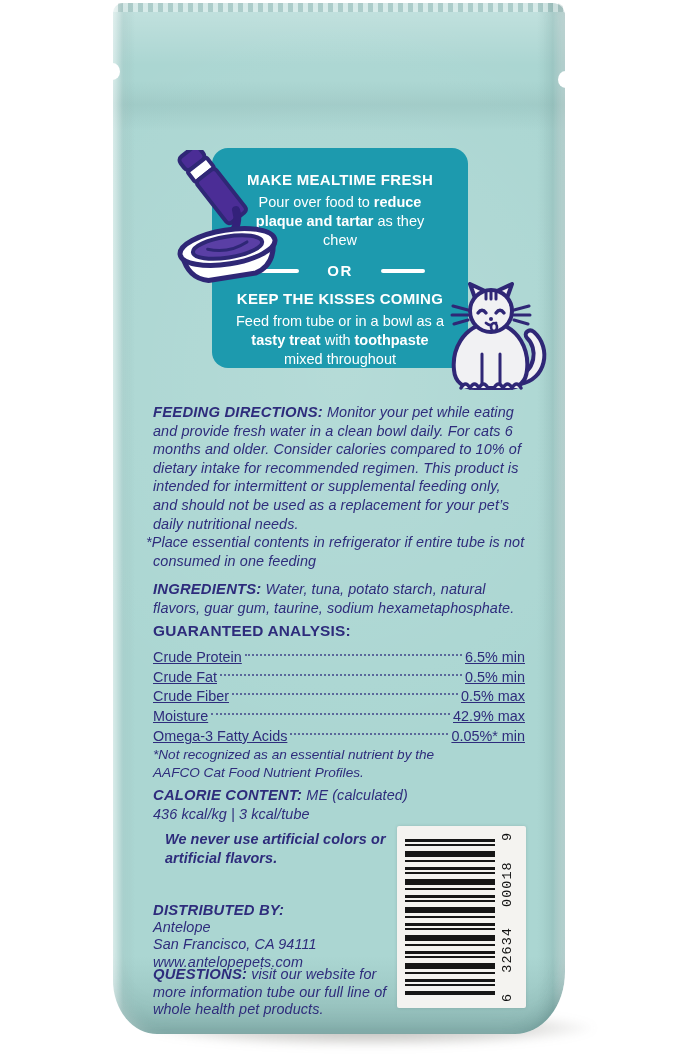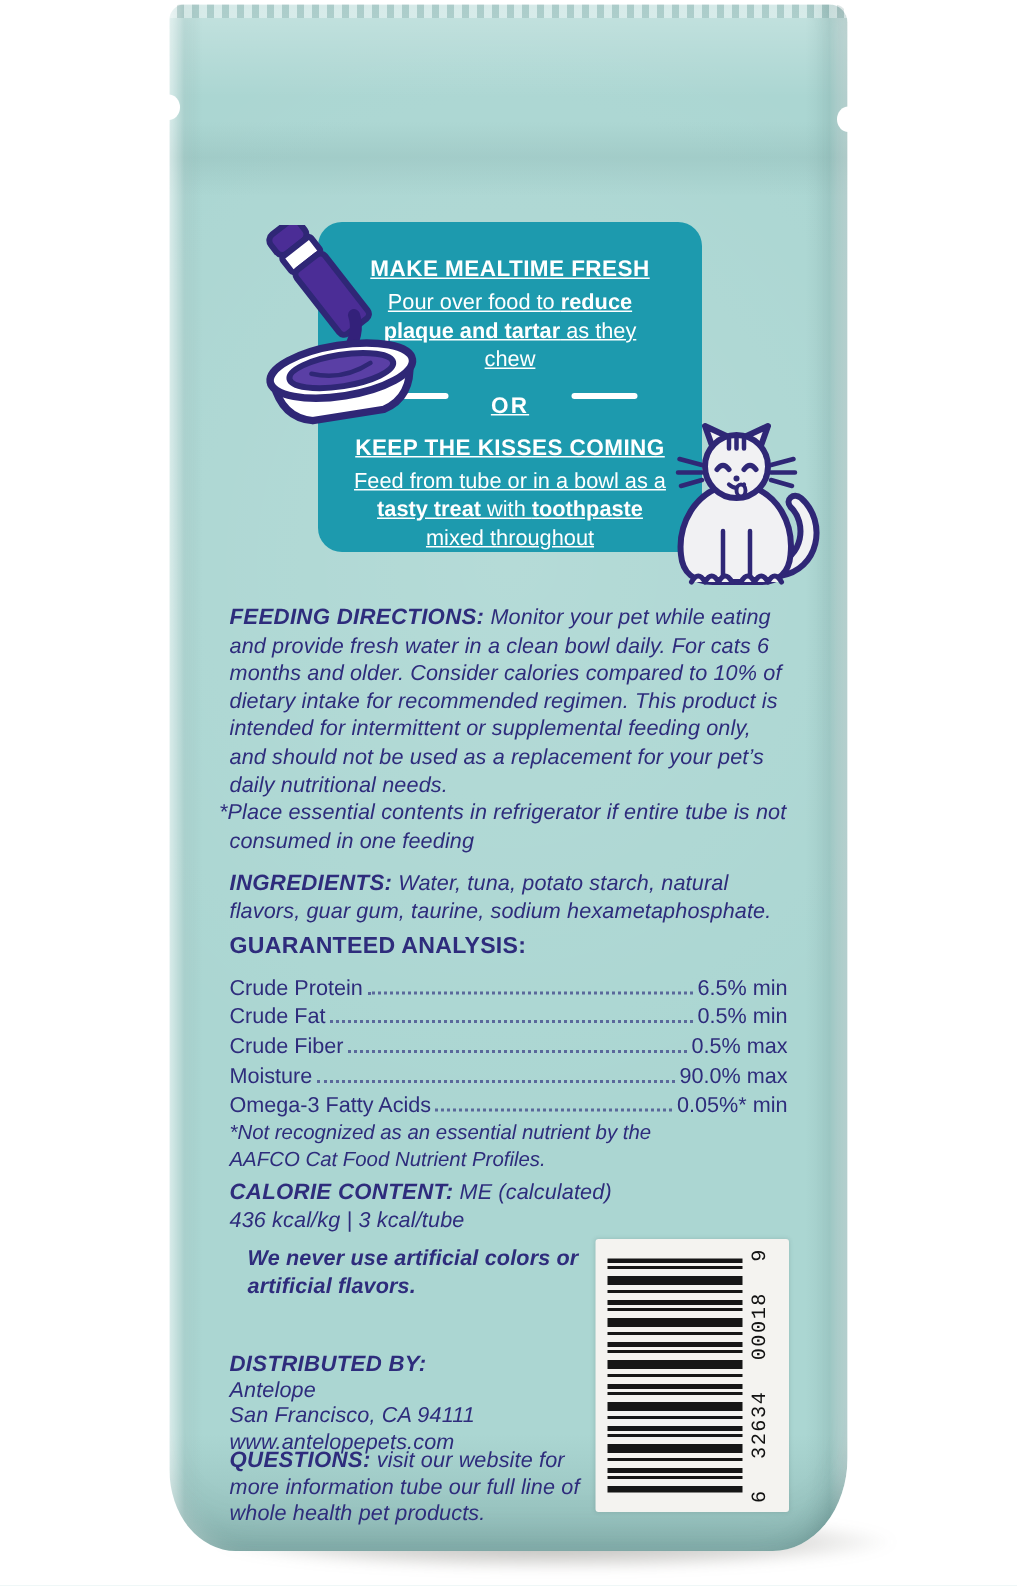--- a/index.html
+++ b/index.html
@@ -32,46 +32,46 @@
     position:absolute;left:0;top:0;right:0;height:9px;border-radius:10px 12px 0 0;
     background:repeating-linear-gradient(90deg, rgba(255,255,255,.35) 0 5px, rgba(90,130,128,.20) 5px 10px);
   }
   .notch{position:absolute;width:15px;height:17px;background:#fff;border-radius:50%;}
   .notch-left{left:-8px;top:60px;}
   .notch-right{right:-8px;top:68px;}
 
   
   .panel{
     position:absolute;left:99px;top:145px;width:256px;height:220px;border-radius:16px;
-    background:#1d9aae;color:#ffffff;text-align:center;text-decoration:underline;
+    background:#1d9aae;color:#ffffff;text-align:center;
   }
   .panel .hline{font-weight:bold;font-size:15px;letter-spacing:.3px;}
   .panel .h1{margin-top:23px;margin-bottom:5px;}
   .panel .h2{margin-bottom:5px;}
   .panel p{margin:0 auto;font-size:14.5px;line-height:19px;}
   .panel .p1{width:200px;}
   .panel .p2{width:212px;}
-  .divider{display:flex;justify-content:center;gap:28px;margin:12px auto 11px auto;}
+  .divider{display:flex;align-items:center;justify-content:center;gap:28px;margin:12px auto 11px auto;}
   .divider .dline{width:44px;height:4px;background:#fff;border-radius:2px;}
   .divider .or{font-weight:bold;font-size:15px;letter-spacing:1.5px;}
 
   .illo-tube{position:absolute;left:43px;top:147px;width:145px;height:135px;}
   .illo-cat{position:absolute;left:317px;top:279px;width:122px;height:114px;}
 
   
   .copy{position:absolute;color:#2e2c7c;}
   .body-text{font-size:14.4px;line-height:18.6px;letter-spacing:.1px;font-style:italic;}
   .lead{font-weight:bold;font-size:14.8px;letter-spacing:.2px;}
   .sec-feeding{left:40px;top:400px;width:374px;}
   .note{text-indent:-7px;margin-top:1px;}
   .sec-ingredients{left:40px;top:577px;width:374px;}
   .ga{left:40px;top:619px;width:372px;}
   .ga-heading{font-weight:bold;font-size:15.4px;letter-spacing:.2px;}
   .ga-rows{margin-top:7px;}
-  .ga-row{display:flex;align-items:flex-end;height:19.7px;font-size:14.4px;}
+  .ga-row{display:flex;align-items:center;height:19.7px;font-size:14.4px;text-decoration:underline;}
   .ga-label{white-space:nowrap;}
   .ga-dots{flex:1;border-bottom:2px dotted rgba(46,44,124,.65);margin:0 3px 4px 3px;}
   .ga-value{white-space:nowrap;}
   .footnote{left:40px;top:743px;width:318px;font-style:italic;font-size:13.6px;line-height:17.6px;}
   .sec-calorie{left:40px;top:783px;width:340px;}
   .claim{left:52px;top:827px;width:262px;font-weight:bold;}
   .sec-dist{left:40px;top:899px;width:250px;line-height:17.2px;}
   .sec-questions{left:40px;top:963px;width:258px;line-height:17.6px;}
 
   
@@ -174,21 +174,21 @@
           <span class="ga-value">0.5% min</span>
         </div>
         <div class="ga-row">
           <span class="ga-label">Crude Fiber</span>
           <span class="ga-dots"></span>
           <span class="ga-value">0.5% max</span>
         </div>
         <div class="ga-row">
           <span class="ga-label">Moisture</span>
           <span class="ga-dots"></span>
-          <span class="ga-value">90.0% max</span>
+          <span class="ga-value">42.9% max</span>
         </div>
         <div class="ga-row">
           <span class="ga-label">Omega-3 Fatty Acids</span>
           <span class="ga-dots"></span>
           <span class="ga-value">0.05%* min</span>
         </div>
       </div>
     </div>
 
     <div class="copy footnote" style="position:absolute">*Not recognized as an essential nutrient by the AAFCO Cat Food Nutrient Profiles.</div>

